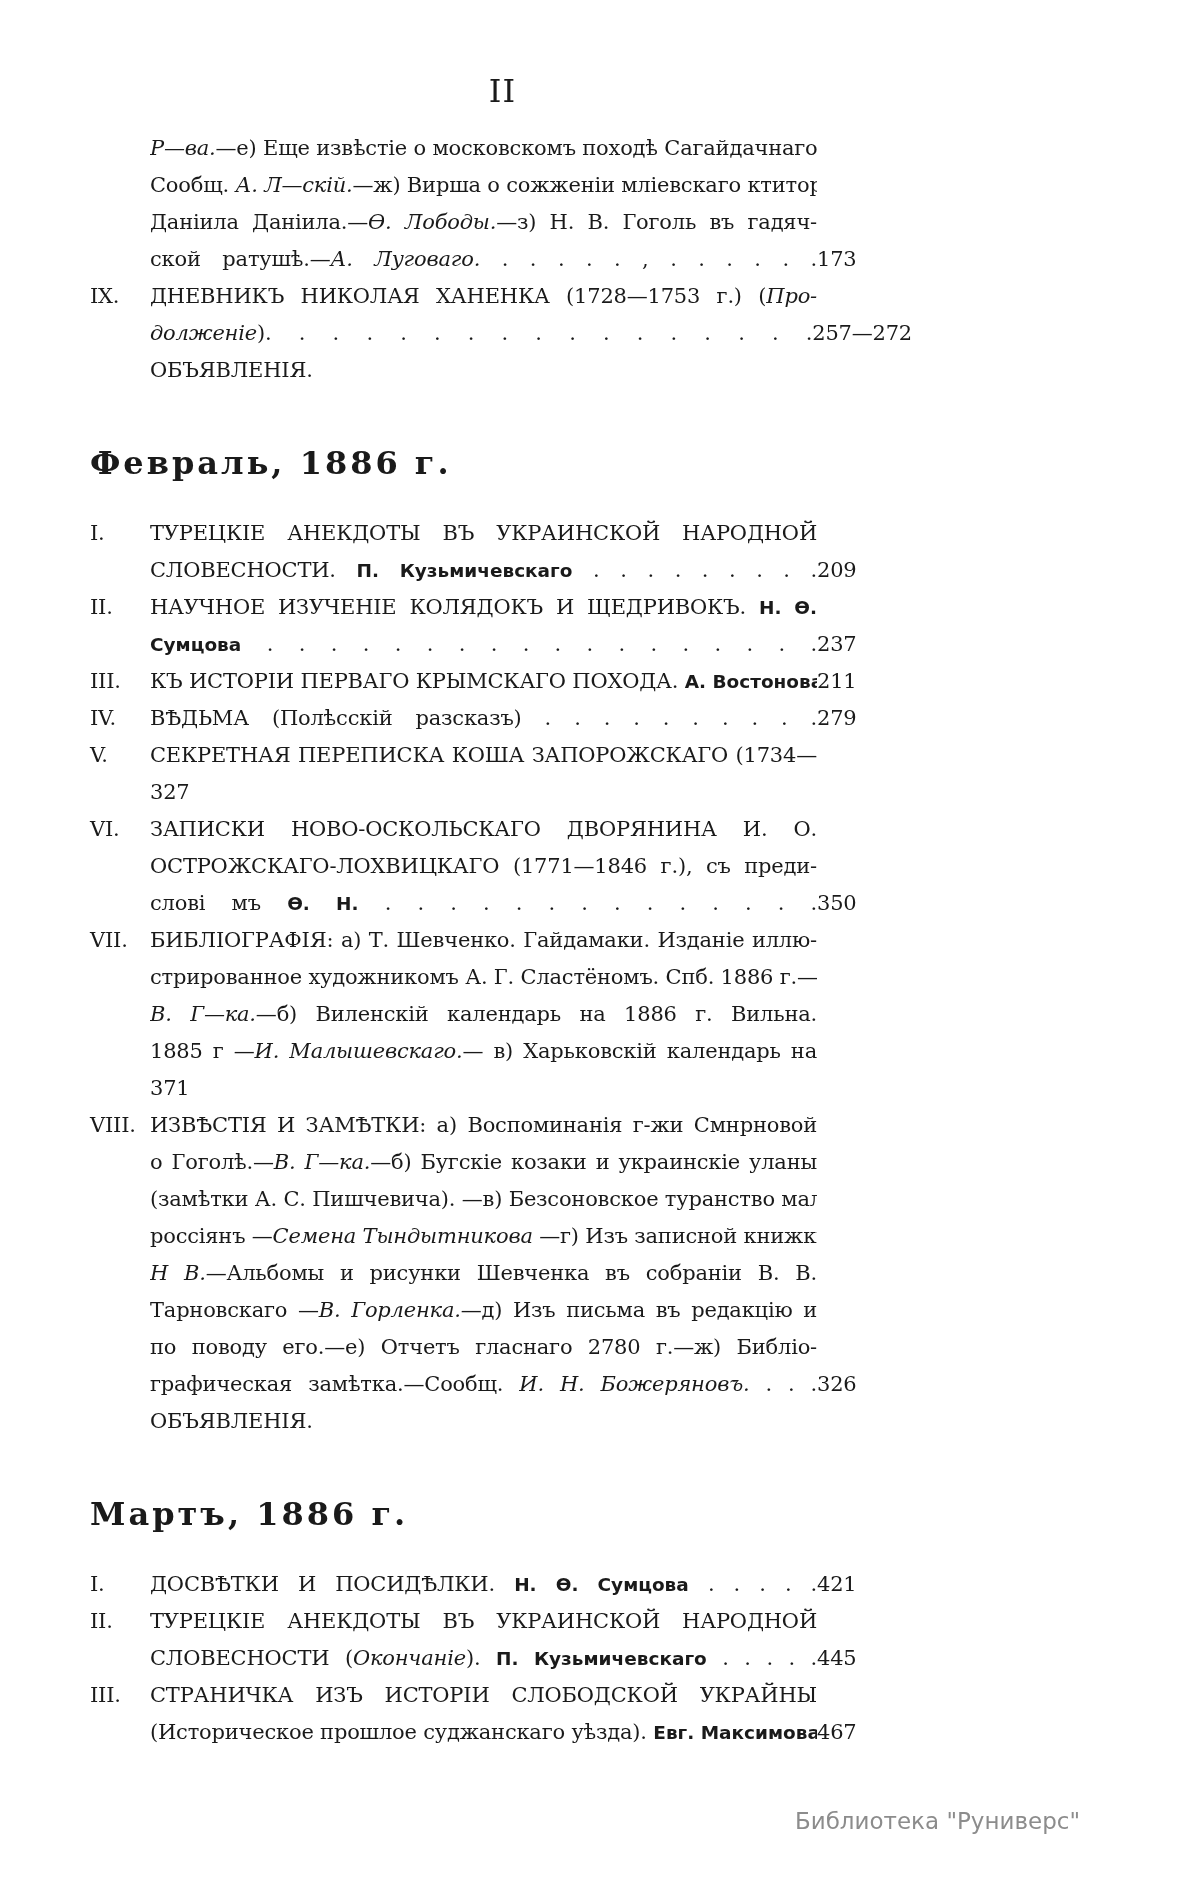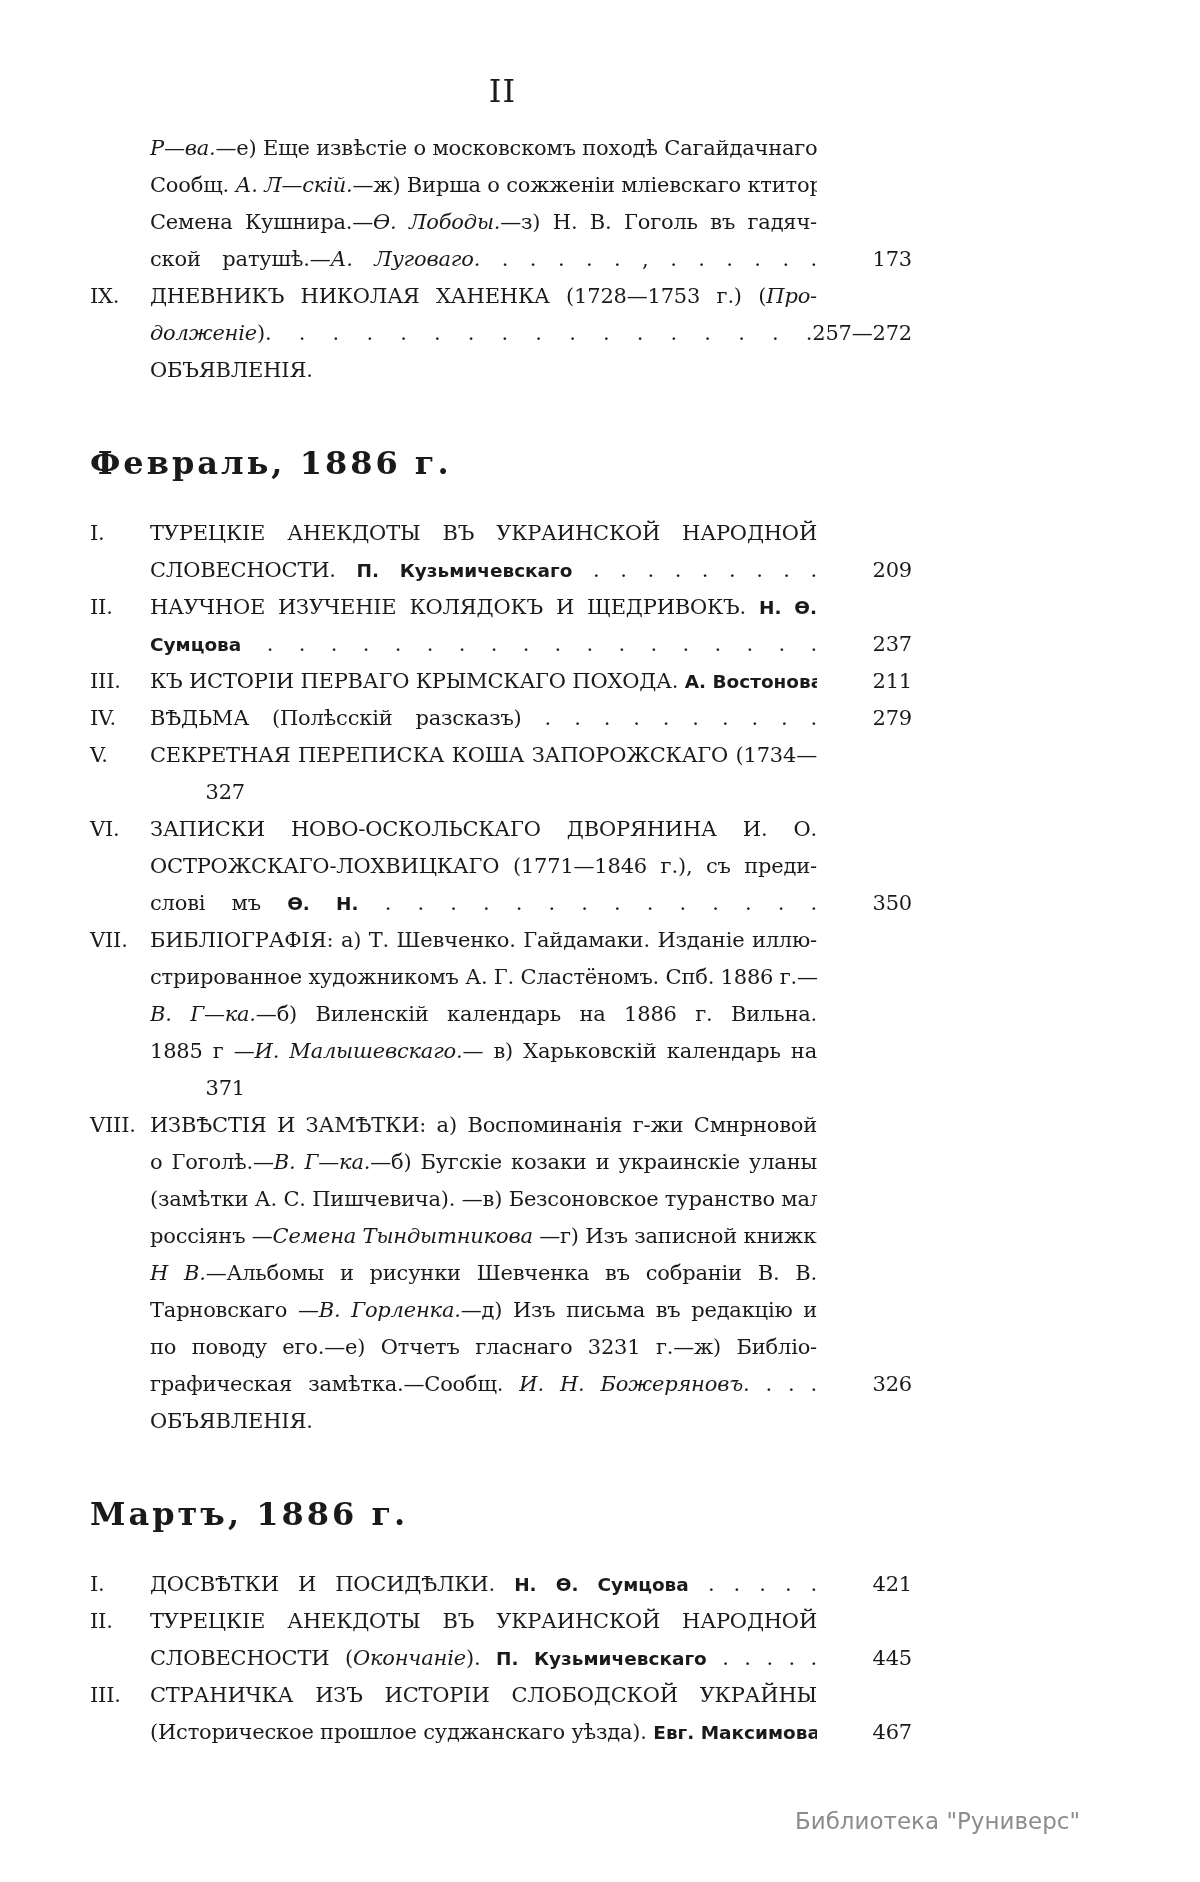--- a/index.html
+++ b/index.html
@@ -53,21 +53,21 @@
   .text {
     flex: 1 1 auto;
     min-width: 0;
     text-align: justify;
     text-align-last: justify;
     white-space: nowrap;
     overflow: hidden;
   }
   .pg {
     flex: 0 0 95px;
-    text-align: right;
+    text-align: left;
     white-space: nowrap;
   }
   .it { font-style: italic; }
   .bd {
     font-family: "DejaVu Sans", sans-serif;
     font-weight: bold;
     font-size: 0.88em;
     letter-spacing: 0;
   }
   .watermark {
@@ -90,21 +90,21 @@
         <span class="text"><span class="it">Р—ва.</span><span class="pl">—е) Еще извѣстіе о московскомъ походѣ Сагайдачнаго.—</span></span>
         <span class="pg"></span>
       </div>
       <div class="line">
         <span class="num"></span>
         <span class="text"><span class="pl">Сообщ. </span><span class="it">А. Л—скій.</span><span class="pl">—ж) Вирша о сожженіи мліевскаго ктитора</span></span>
         <span class="pg"></span>
       </div>
       <div class="line">
         <span class="num"></span>
-        <span class="text"><span class="pl">Семена Кушнира.—</span><span class="it">Ѳ. Лободы.</span><span class="pl">—з) Н. В. Гоголь въ гадяч-</span></span>
+        <span class="text"><span class="pl">Даніила Даніила.—</span><span class="it">Ѳ. Лободы.</span><span class="pl">—з) Н. В. Гоголь въ гадяч-</span></span>
         <span class="pg"></span>
       </div>
       <div class="line">
         <span class="num"></span>
         <span class="text"><span class="pl">ской ратушѣ.—</span><span class="it">А. Луговаго.</span><span class="pl"> . . . . . , . . . . . .</span></span>
         <span class="pg">173</span>
       </div>
       <div class="line">
         <span class="num">IX.</span>
         <span class="text"><span class="pl">ДНЕВНИКЪ НИКОЛАЯ ХАНЕНКА (1728—1753 г.) (</span><span class="it">Про-</span></span>
@@ -224,21 +224,21 @@
         <span class="text"><span class="it">Н В.</span><span class="pl">—Альбомы и рисунки Шевченка въ собраніи В. В.</span></span>
         <span class="pg"></span>
       </div>
       <div class="line">
         <span class="num"></span>
         <span class="text"><span class="pl">Тарновскаго —</span><span class="it">В. Горленка.</span><span class="pl">—д) Изъ письма въ редакцію и</span></span>
         <span class="pg"></span>
       </div>
       <div class="line">
         <span class="num"></span>
-        <span class="text"><span class="pl">по поводу его.—е) Отчетъ гласнаго 3231 г.—ж) Библіо-</span></span>
+        <span class="text"><span class="pl">по поводу его.—е) Отчетъ гласнаго 2780 г.—ж) Библіо-</span></span>
         <span class="pg"></span>
       </div>
       <div class="line">
         <span class="num"></span>
         <span class="text"><span class="pl">графическая замѣтка.—Сообщ. </span><span class="it">И. Н. Божеряновъ.</span><span class="pl"> . . .</span></span>
         <span class="pg">326</span>
       </div>
       <div class="line">
         <span class="num"></span>
         <span class="text"><span class="pl">ОБЪЯВЛЕНІЯ.</span></span>

